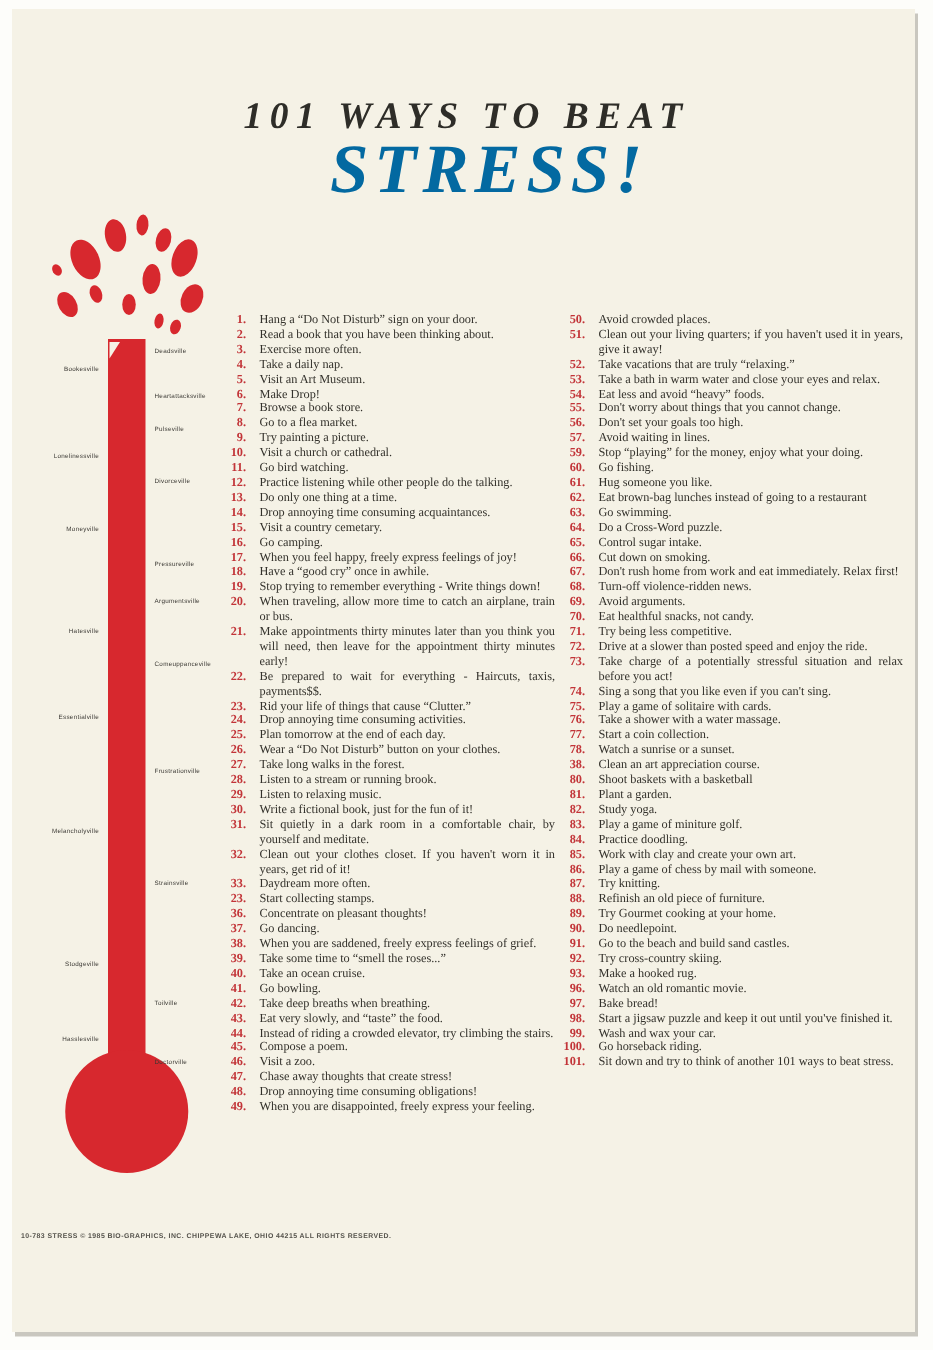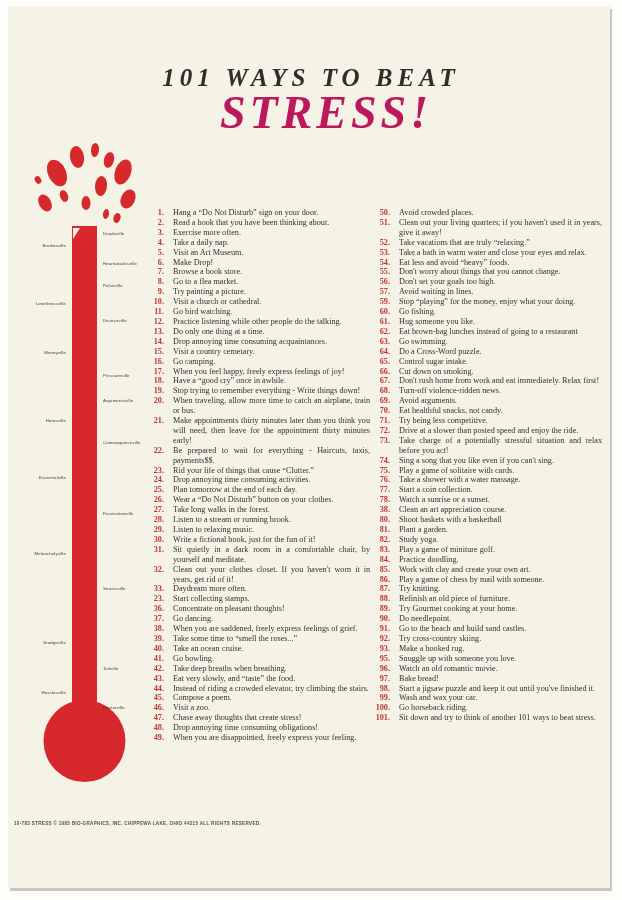--- a/index.html
+++ b/index.html
@@ -4,21 +4,21 @@
 <style>
   html,body{margin:0;padding:0;background:#fdfdfa;}
   .page{position:relative;width:622px;height:900px;background:#fdfdfa;overflow:hidden;
         font-family:"Liberation Serif",serif;}
   .poster-bg{position:absolute;left:8px;top:6px;width:602px;height:882px;
         background:#f5f2e6;box-shadow:2px 3px 0 #c9c7bf;}
   .title-block{position:absolute;left:0;right:0;top:64px;text-align:center;}
   .title-line1{font-family:"Liberation Serif",serif;font-style:italic;font-weight:bold;
         font-size:25px;letter-spacing:5px;color:#2e2d28;}
   .title-line2{font-family:"Liberation Serif",serif;font-style:italic;font-weight:bold;
-        font-size:46px;letter-spacing:4px;color:#be185d;margin-top:-6px;padding-left:30px;}
+        font-size:46px;letter-spacing:4px;color:#0369a1;margin-top:-6px;padding-left:30px;}
   .therm-svg{position:absolute;left:0;top:140px;width:150px;height:660px;}
   .tlabel{position:absolute;font-family:"Liberation Sans",sans-serif;font-size:4.2px;
         line-height:5px;color:#3a3833;letter-spacing:0.2px;}
   .tlabel.left{left:2px;width:64px;text-align:right;}
   .tlabel.right{left:103px;width:46px;text-align:left;}
   .col{position:absolute;top:208px;}
   .col-left{left:144px;width:226px;}
   .col-right{left:370px;width:232px;}
   .row{display:flex;align-items:flex-start;}
   .num{flex:0 0 20px;text-align:right;margin-right:9px;font-weight:bold;
@@ -442,24 +442,20 @@
       </div>
       <div class="row">
         <span class="num">92.</span>
         <span class="txt">Try cross-country skiing.</span>
       </div>
       <div class="row">
         <span class="num">93.</span>
         <span class="txt">Make a hooked rug.</span>
       </div>
       <div class="row">
-        <span class="num">95.</span>
-        <span class="txt">Snuggle up with someone you love.</span>
-      </div>
-      <div class="row">
         <span class="num">96.</span>
         <span class="txt">Watch an old romantic movie.</span>
       </div>
       <div class="row">
         <span class="num">97.</span>
         <span class="txt">Bake bread!</span>
       </div>
       <div class="row">
         <span class="num">98.</span>
         <span class="txt">Start a jigsaw puzzle and keep it out until you've finished it.</span>

